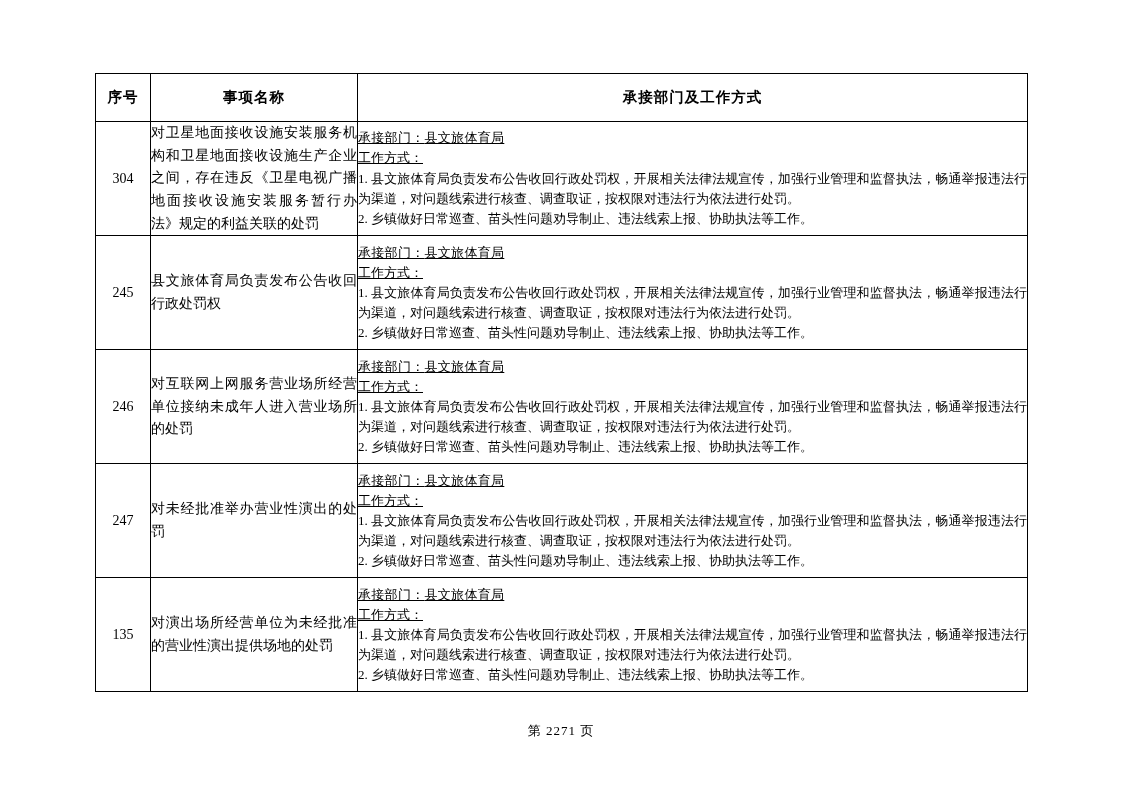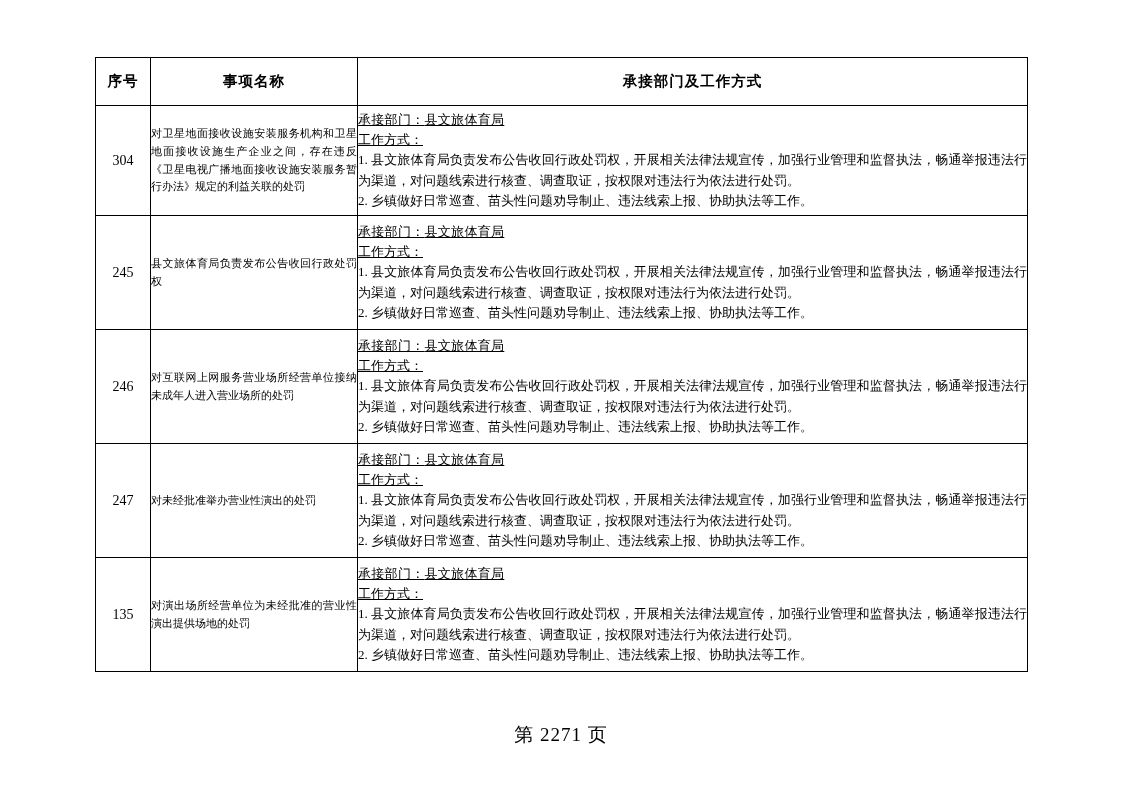--- a/index.html
+++ b/index.html
@@ -17,21 +17,21 @@
   }
   .page {
     position: absolute;
     left: 0; top: 0;
     width: 1122px;
     height: 793px;
   }
   table.doc-table {
     position: absolute;
     left: 95px;
-    top: 57px;
+    top: 73px;
     width: 932px;
     border-collapse: collapse;
     table-layout: fixed;
   }
   table.doc-table td, table.doc-table th {
     border: 1px solid #000000;
     vertical-align: middle;
     padding: 0;
   }
   thead th {
@@ -44,21 +44,21 @@
   .col-seq { width: 55px; }
   .col-name { width: 207px; }
   .col-dept { width: 670px; }
 
   td.seq-cell {
     text-align: center;
     font-size: 14px;
     font-family: "Liberation Serif", "DejaVu Serif", serif;
   }
   td.name-cell {
-    font-size: 11px;
+    font-size: 14px;
     line-height: 1.62;
     padding: 6px 8px 6px 9px;
     text-align: justify;
     text-justify: inter-ideograph;
   }
   td.dept-cell {
     font-size: 13px;
     line-height: 1.55;
     padding: 7px 8px 7px 8px;
     vertical-align: top;
@@ -74,21 +74,21 @@
   .dept-body {
     text-align: justify;
     text-justify: inter-ideograph;
   }
   .footer {
     position: absolute;
     left: 0;
     top: 722px;
     width: 1122px;
     text-align: center;
-    font-size: 19px;
+    font-size: 13px;
     letter-spacing: 1px;
   }
 </style>
 </head>
 <body>
 
 <div class="page">
 
   <table class="doc-table">
     <colgroup>

